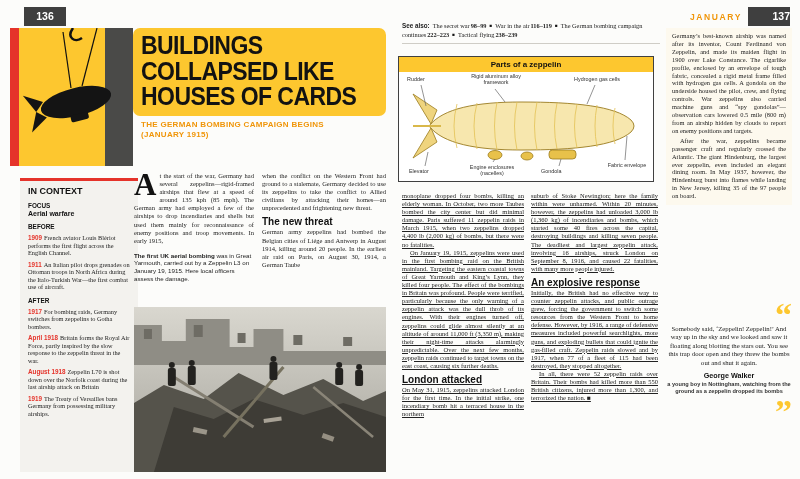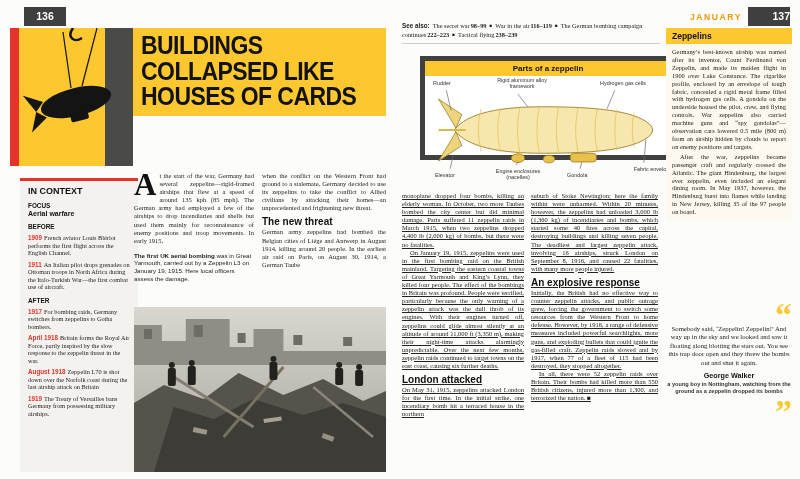--- a/index.html
+++ b/index.html
@@ -21,21 +21,21 @@
   .pgbox.left{left:24px;}
   .pgbox.right{left:748px;text-align:right;}
   .section-label{position:absolute;top:12px;right:58px;color:var(--orange);
          font-family:"Liberation Sans",sans-serif;font-weight:bold;font-size:8.5px;letter-spacing:1.6px;}
 
   
   .red-bar{position:absolute;left:10px;top:28px;width:9px;height:138px;background:var(--red);}
   .illu{position:absolute;left:19px;top:28px;width:114px;height:138px;}
 
   
-  .title-box{position:absolute;left:133px;top:28px;width:253px;height:88px;background:var(--yellow);padding:5px 4px 0 8px;}
+  .title-box{position:absolute;left:133px;top:28px;width:253px;height:88px;background:var(--yellow);padding:5px 4px 0 8px;border-radius:7px;}
   .title-line{font-family:"Liberation Sans",sans-serif;font-weight:bold;font-size:25px;line-height:25.5px;
          letter-spacing:-0.6px;color:#121212;transform:scaleX(0.92);transform-origin:left;white-space:nowrap;}
   .subtitle{position:absolute;left:141px;top:120px;width:250px;}
   .subtitle div{font-family:"Liberation Sans",sans-serif;font-weight:bold;font-size:8px;line-height:10px;
          color:var(--orange);letter-spacing:0.3px;}
 
   
   .context{position:absolute;left:20px;top:178px;width:118px;height:294px;background:#F3F2EE;
          border-top:3px solid var(--red);padding:5px 8px;}
   .ctx-head{font-family:"Liberation Sans",sans-serif;font-weight:bold;font-size:9px;color:#111;margin-bottom:6px;}
@@ -64,21 +64,21 @@
   .photo svg{display:block;width:100%;height:100%;}
 
   
   .see-also{position:absolute;left:402px;top:22px;width:258px;font-size:6.3px;line-height:8px;color:#222;
          padding-bottom:3px;border-bottom:0.5px solid #cfcdc6;}
   .sa-label{font-family:"Liberation Sans",sans-serif;font-weight:bold;margin-right:3px;}
   .sa-pages{font-weight:bold;margin-left:1px;}
   .sa-sep{font-size:4.6px;color:#111;margin:0 3px;position:relative;top:-1px;}
 
   
-  .diagram{position:absolute;left:420px;top:56px;width:256px;height:104px;border:5px solid #404040;background:#fff;}
+  .diagram{position:absolute;left:398px;top:56px;width:256px;height:126px;border:1px solid #404040;background:#fff;}
   .diag-head{height:15px;background:var(--yellow);font-family:"Liberation Sans",sans-serif;font-weight:bold;
          font-size:8px;line-height:15px;text-align:center;color:#111;}
   .diag-body{position:relative;height:109px;}
   .diag-body svg{position:absolute;inset:0;width:100%;height:100%;}
   .dlab{position:absolute;font-family:"Liberation Sans",sans-serif;font-size:5.4px;line-height:6.2px;color:#333;text-align:center;}
 
   
   .zepp-box{position:absolute;left:666px;top:28px;width:126px;background:#FDF9EE;padding-bottom:5px;}
   .zepp-head{background:var(--yellow);font-family:"Liberation Sans",sans-serif;font-weight:bold;font-size:8.5px;
          padding:3px 6px;color:#111;}
@@ -117,20 +117,24 @@
         <polygon points="25,82 7,93 16,74" fill="#141414"></polygon>
         <rect x="48" y="86" width="18" height="7" rx="2" fill="#141414"></rect>
       </g>
     </svg>
   </div>
 
   <div class="title-box">
     <div class="title-line">BUILDINGS</div>
     <div class="title-line">COLLAPSED LIKE</div>
     <div class="title-line">HOUSES OF CARDS</div>
+  </div>
+  <div class="subtitle">
+    <div>THE GERMAN BOMBING CAMPAIGN BEGINS</div>
+    <div>(JANUARY 1915)</div>
   </div>
 
   <aside class="context">
     <div class="ctx-head">IN CONTEXT</div>
     <div class="ctx-label">FOCUS</div>
     <div class="ctx-focus">Aerial warfare</div>
     <div class="ctx-label">BEFORE</div>
     <p class="ctx-entry"><span class="ctx-date">1909</span><span>French aviator Louis Blériot performs the first flight across the English Channel.</span></p>
     <p class="ctx-entry"><span class="ctx-date">1911</span><span>An Italian pilot drops grenades on Ottoman troops in North Africa during the Italo-Turkish War—the first combat use of aircraft.</span></p>
     <div class="ctx-label">AFTER</div>
@@ -244,21 +248,20 @@
     <p class="body-p">On May 31, 1915, zeppelins attacked London for the first time. In the initial strike, one incendiary bomb hit a terraced house in the northern</p>
   </div>
   <div class="col colD">
     <p class="body-p">suburb of Stoke Newington; here the family within were unharmed. Within 20 minutes, however, the zeppelins had unloaded 3,000 lb (1,360 kg) of incendiaries and bombs, which started some 40 fires across the capital, destroying buildings and killing seven people. The deadliest and largest zeppelin attack, involving 16 airships, struck London on September 8, 1916, and caused 22 fatalities, with many more people injured.</p>
     <h3 class="subhead">An explosive response</h3>
     <p class="body-p">Initially, the British had no effective way to counter zeppelin attacks, and public outrage grew, forcing the government to switch some resources from the Western Front to home defense. However, by 1916, a range of defensive measures included powerful searchlights, more guns, and exploding bullets that could ignite the gas-filled craft. Zeppelin raids slowed and by 1917, when 77 of a fleet of 115 had been destroyed, they stopped altogether.</p>
     <p class="body-p indent">In all, there were 52 zeppelin raids over Britain. Their bombs had killed more than 550 British citizens, injured more than 1,300, and terrorized the nation. ■</p>
   </div>
 
   <aside class="zepp-box">
-    <div class="zepp-head">Zeppelins</div>
     <p class="zepp-p">Germany’s best-known airship was named after its inventor, Count Ferdinand von Zeppelin, and made its maiden flight in 1900 over Lake Constance. The cigarlike profile, enclosed by an envelope of tough fabric, concealed a rigid metal frame filled with hydrogen gas cells. A gondola on the underside housed the pilot, crew, and flying controls. War zeppelins also carried machine guns and “spy gondolas”—observation cars lowered 0.5 mile (800 m) from an airship hidden by clouds to report on enemy positions and targets.</p>
     <p class="zepp-p indent">After the war, zeppelins became passenger craft and regularly crossed the Atlantic. The giant Hindenburg, the largest ever zeppelin, even included an elegant dining room. In May 1937, however, the Hindenburg burst into flames while landing in New Jersey, killing 35 of the 97 people on board.</p>
   </aside>
 
   <div class="quote">
     <div class="q-open">“</div>
     <p class="q-text">Somebody said, ‘Zeppelin! Zeppelin!’ And way up in the sky and we looked and saw it floating along blotting the stars out. You see this trap door open and they threw the bombs out and shut it again.</p>
     <div class="q-author">George Walker</div>
     <p class="q-role">a young boy in Nottingham, watching from the ground as a zeppelin dropped its bombs</p>
     <div class="q-close">”</div>

